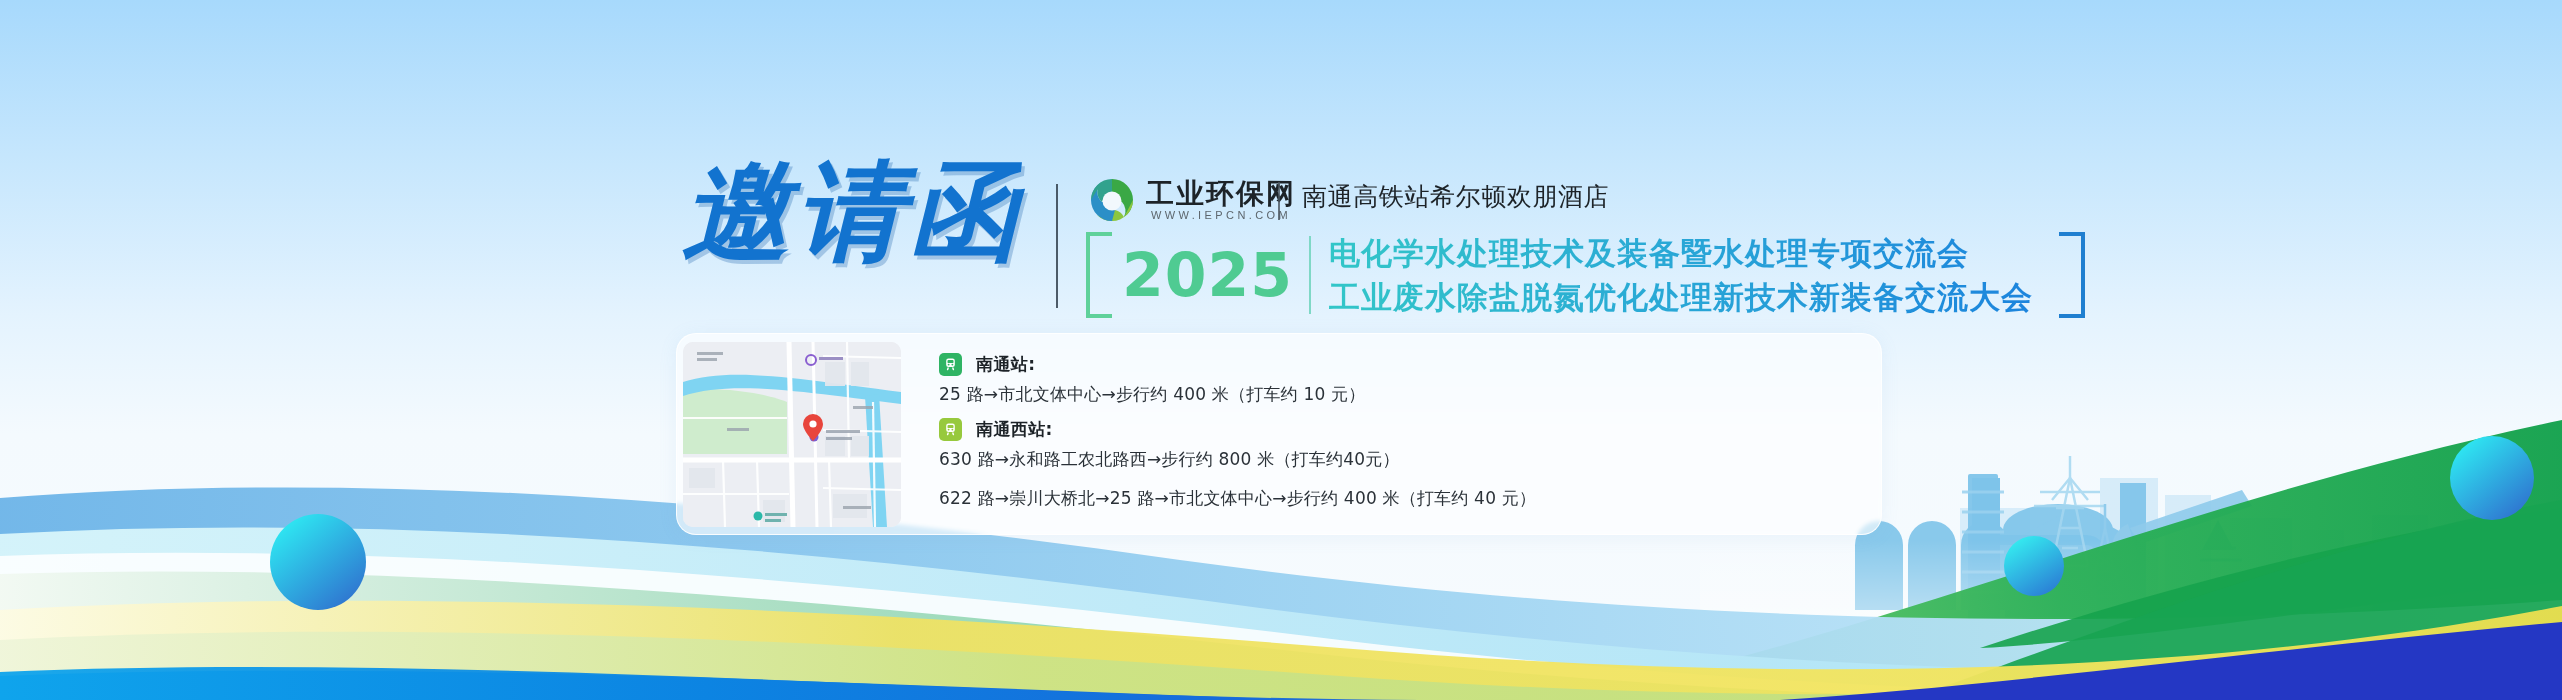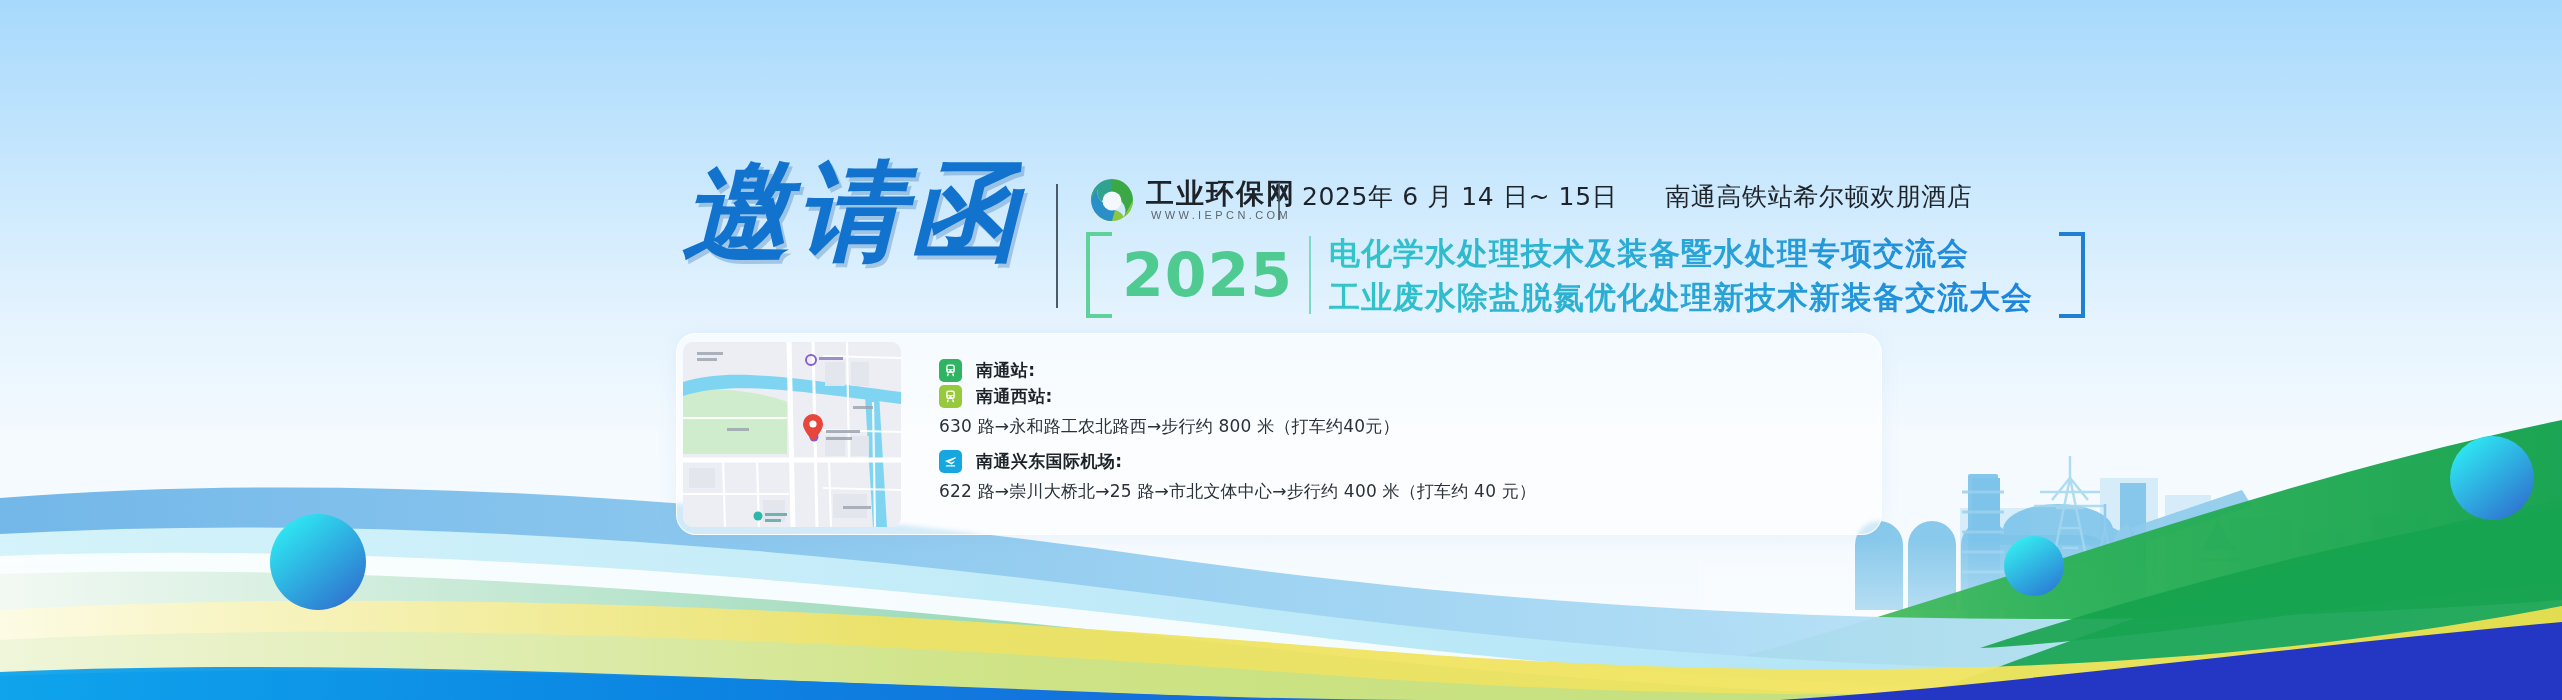--- a/index.html
+++ b/index.html
@@ -336,21 +336,20 @@
         </svg>
       </span>
       <span class="logo-words">
         <span class="logo-cn">工业环保网</span>
         <span class="logo-url">WWW.IEPCN.COM</span>
       </span>
     </div>
 
     <div class="meta-divider"></div>
     <div class="meta-row">
-      <span class="meta-date">2025年 6 月 14 日~ 15日</span>
       <span class="meta-venue">南通高铁站希尔顿欢朋酒店</span>
     </div>
 
     <div class="conf-block">
       <span class="bracket"></span>
       <span class="year">2025</span>
       <span class="conf-sep"></span>
       <span class="conf-lines">
         <span class="conf-line">电化学水处理技术及装备暨水处理专项交流会</span>
         <span class="conf-line">工业废水除盐脱氮优化处理新技术新装备交流大会</span>
@@ -432,43 +431,35 @@
             <rect x="3.4" y="1.6" width="9.2" height="9" rx="2.4"></rect>
             <rect x="4.8" y="3.2" width="6.4" height="3.3" rx="1" fill="#2fb464"></rect>
             <circle cx="6" cy="8.1" r="1" fill="#2fb464"></circle>
               <circle cx="10" cy="8.1" r="1" fill="#2fb464"></circle>
             <rect x="4.4" y="11" width="1.6" height="3.2" rx=".7" transform="rotate(18 5.2 12.6)"></rect>
             <rect x="10" y="11" width="1.6" height="3.2" rx=".7" transform="rotate(-18 10.8 12.6)"></rect>
           </svg>
         </span>
         <span class="route-name">南通站:</span>
       </div>
+      <div class="route-desc">25 路→市北文体中心→步行约 400 米（打车约 10 元）</div>
 
       <div class="route-head">
         <span class="tile" style="background:#97c93d;">
           <svg viewBox="0 0 16 16" xmlns="http://www.w3.org/2000/svg" fill="#ffffff">
             <rect x="3.4" y="1.6" width="9.2" height="9" rx="2.4"></rect>
             <rect x="4.8" y="3.2" width="6.4" height="3.3" rx="1" fill="#97c93d"></rect>
             <circle cx="6" cy="8.1" r="1" fill="#97c93d"></circle>
               <circle cx="10" cy="8.1" r="1" fill="#97c93d"></circle>
             <rect x="4.4" y="11" width="1.6" height="3.2" rx=".7" transform="rotate(18 5.2 12.6)"></rect>
             <rect x="10" y="11" width="1.6" height="3.2" rx=".7" transform="rotate(-18 10.8 12.6)"></rect>
           </svg>
         </span>
         <span class="route-name">南通西站:</span>
       </div>
       <div class="route-desc">630 路→永和路工农北路西→步行约 800 米（打车约40元）</div>
 
-      <div class="route-head">
-        <span class="tile" style="background:#16a6e0;">
-          <svg viewBox="0 0 16 16" xmlns="http://www.w3.org/2000/svg" fill="#ffffff">
-            <path d="M2 7.4 L13.6 3.1 L13.6 4.6 L6.4 8.4 L9.4 9.1 L11.8 7.8 L12.6 8.2 L9.2 11.2 Z"></path>
-            <rect x="3" y="12" width="10" height="1.3" rx=".6"></rect>
-          </svg>
-        </span>
-        <span class="route-name">南通兴东国际机场:</span>
-      </div>
       <div class="route-desc">622 路→崇川大桥北→25 路→市北文体中心→步行约 400 米（打车约 40 元）</div>
 
     </div>
   </div>
 
 </div>
 
 </body></html>

